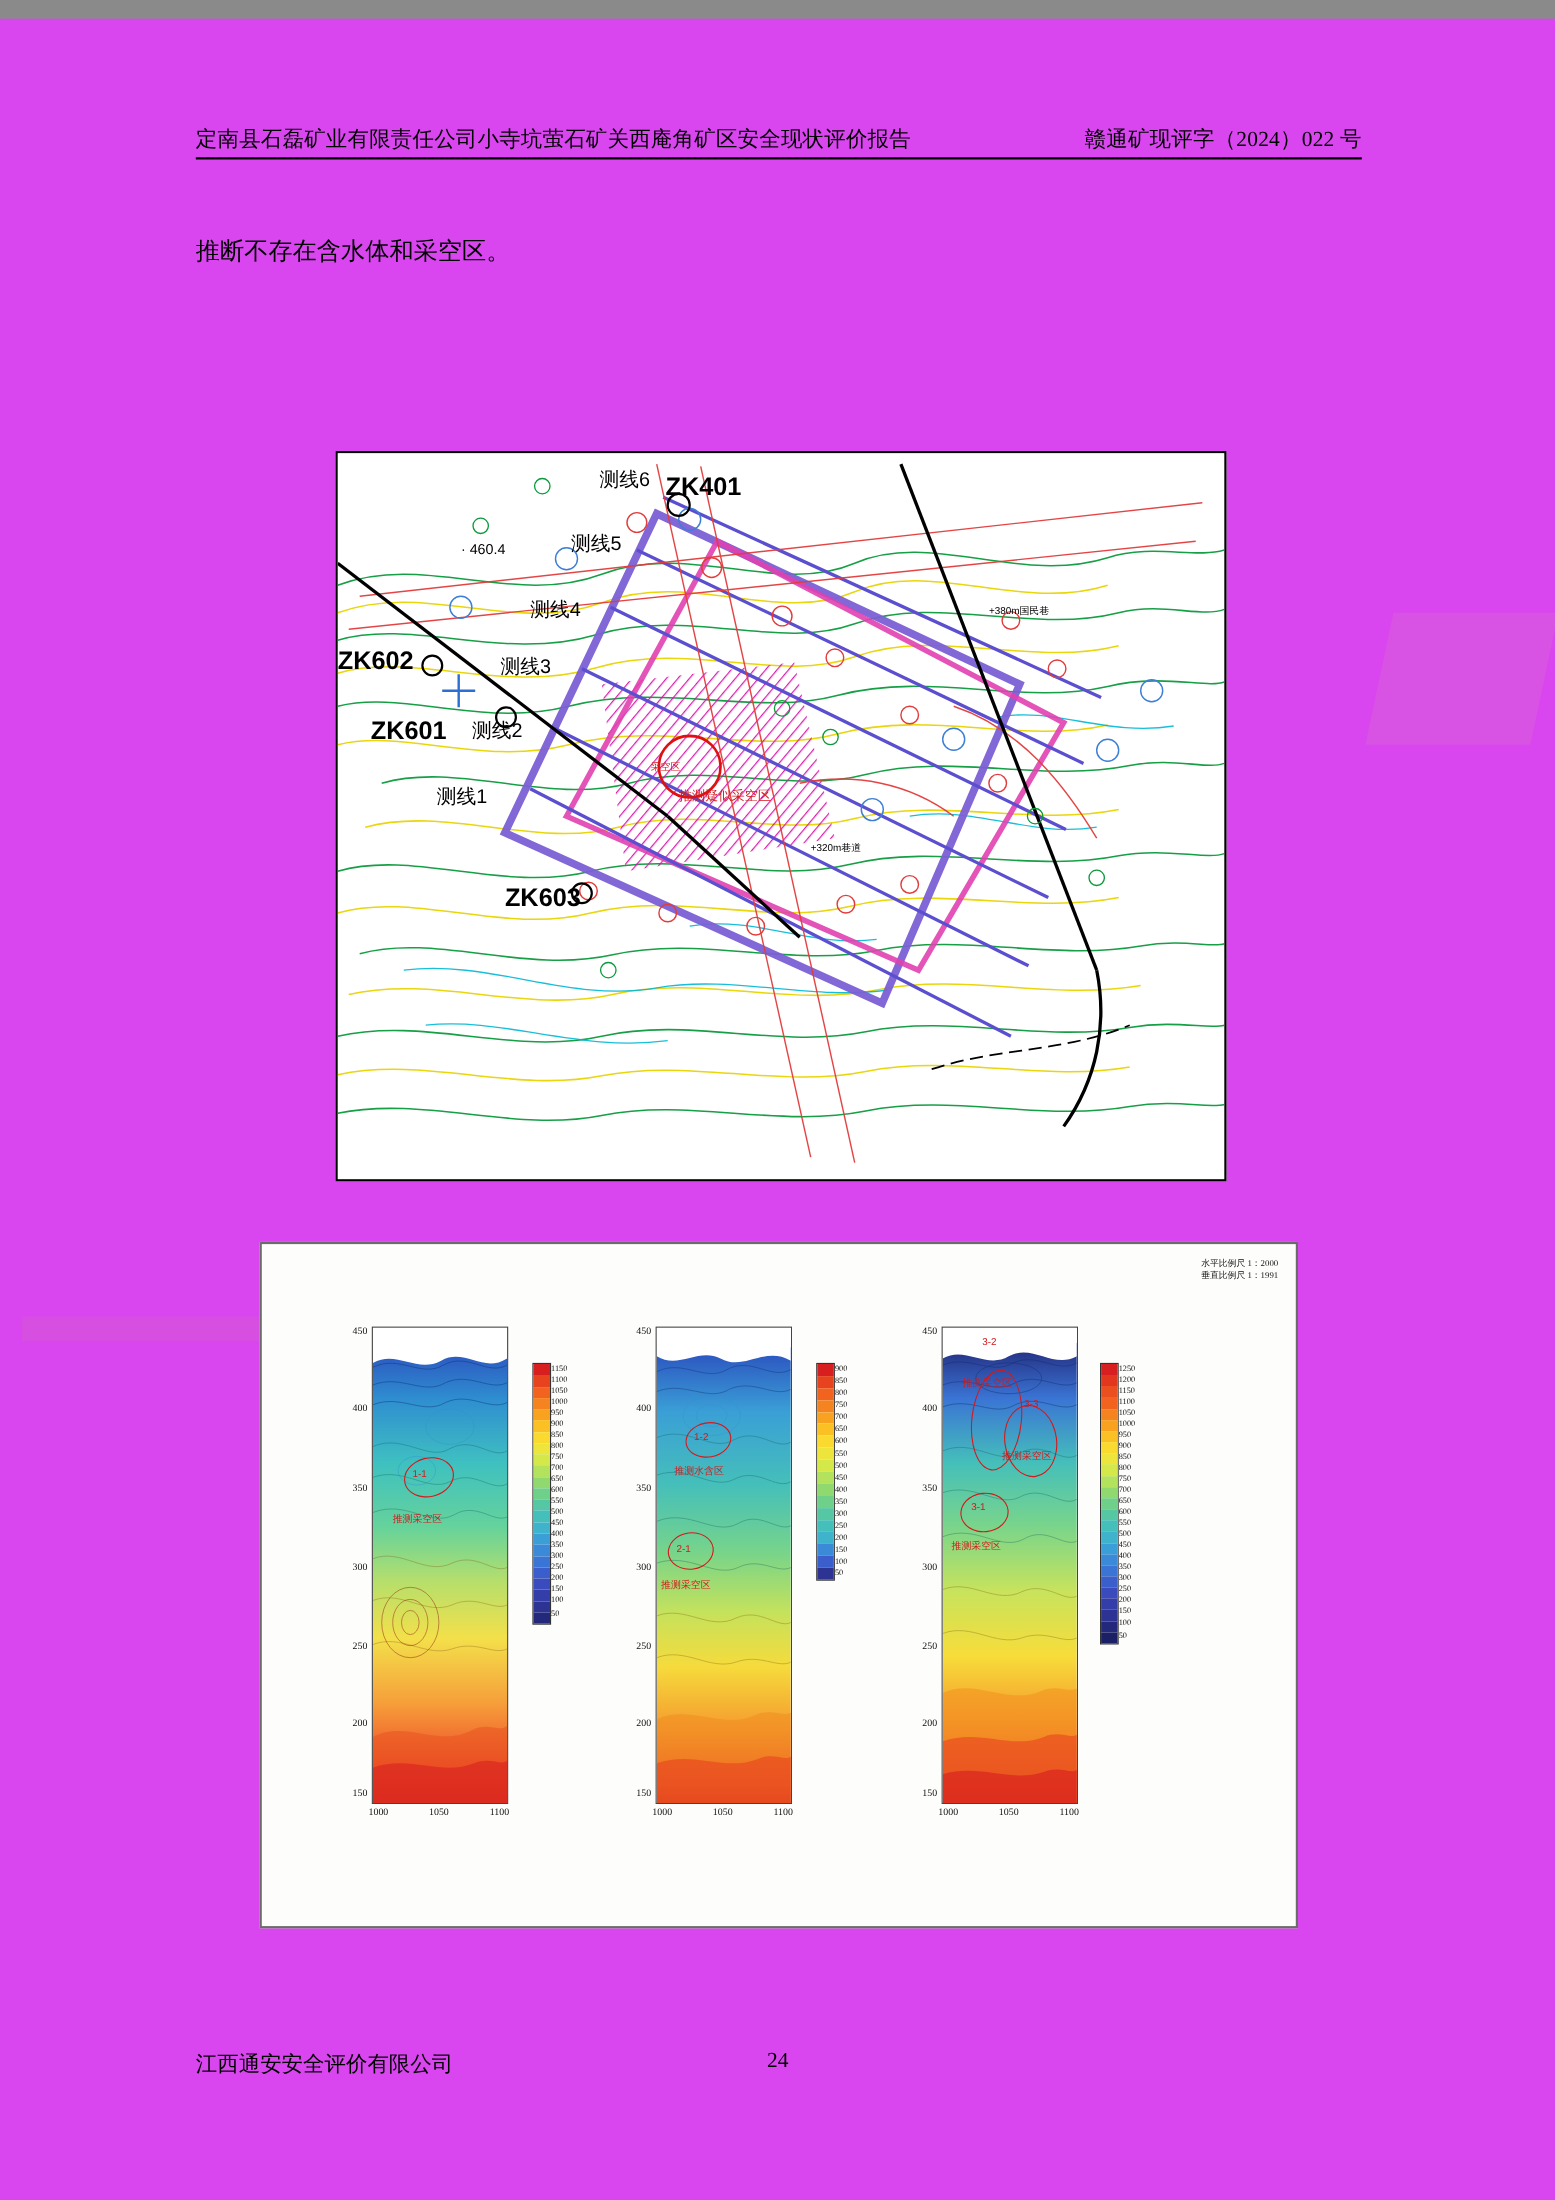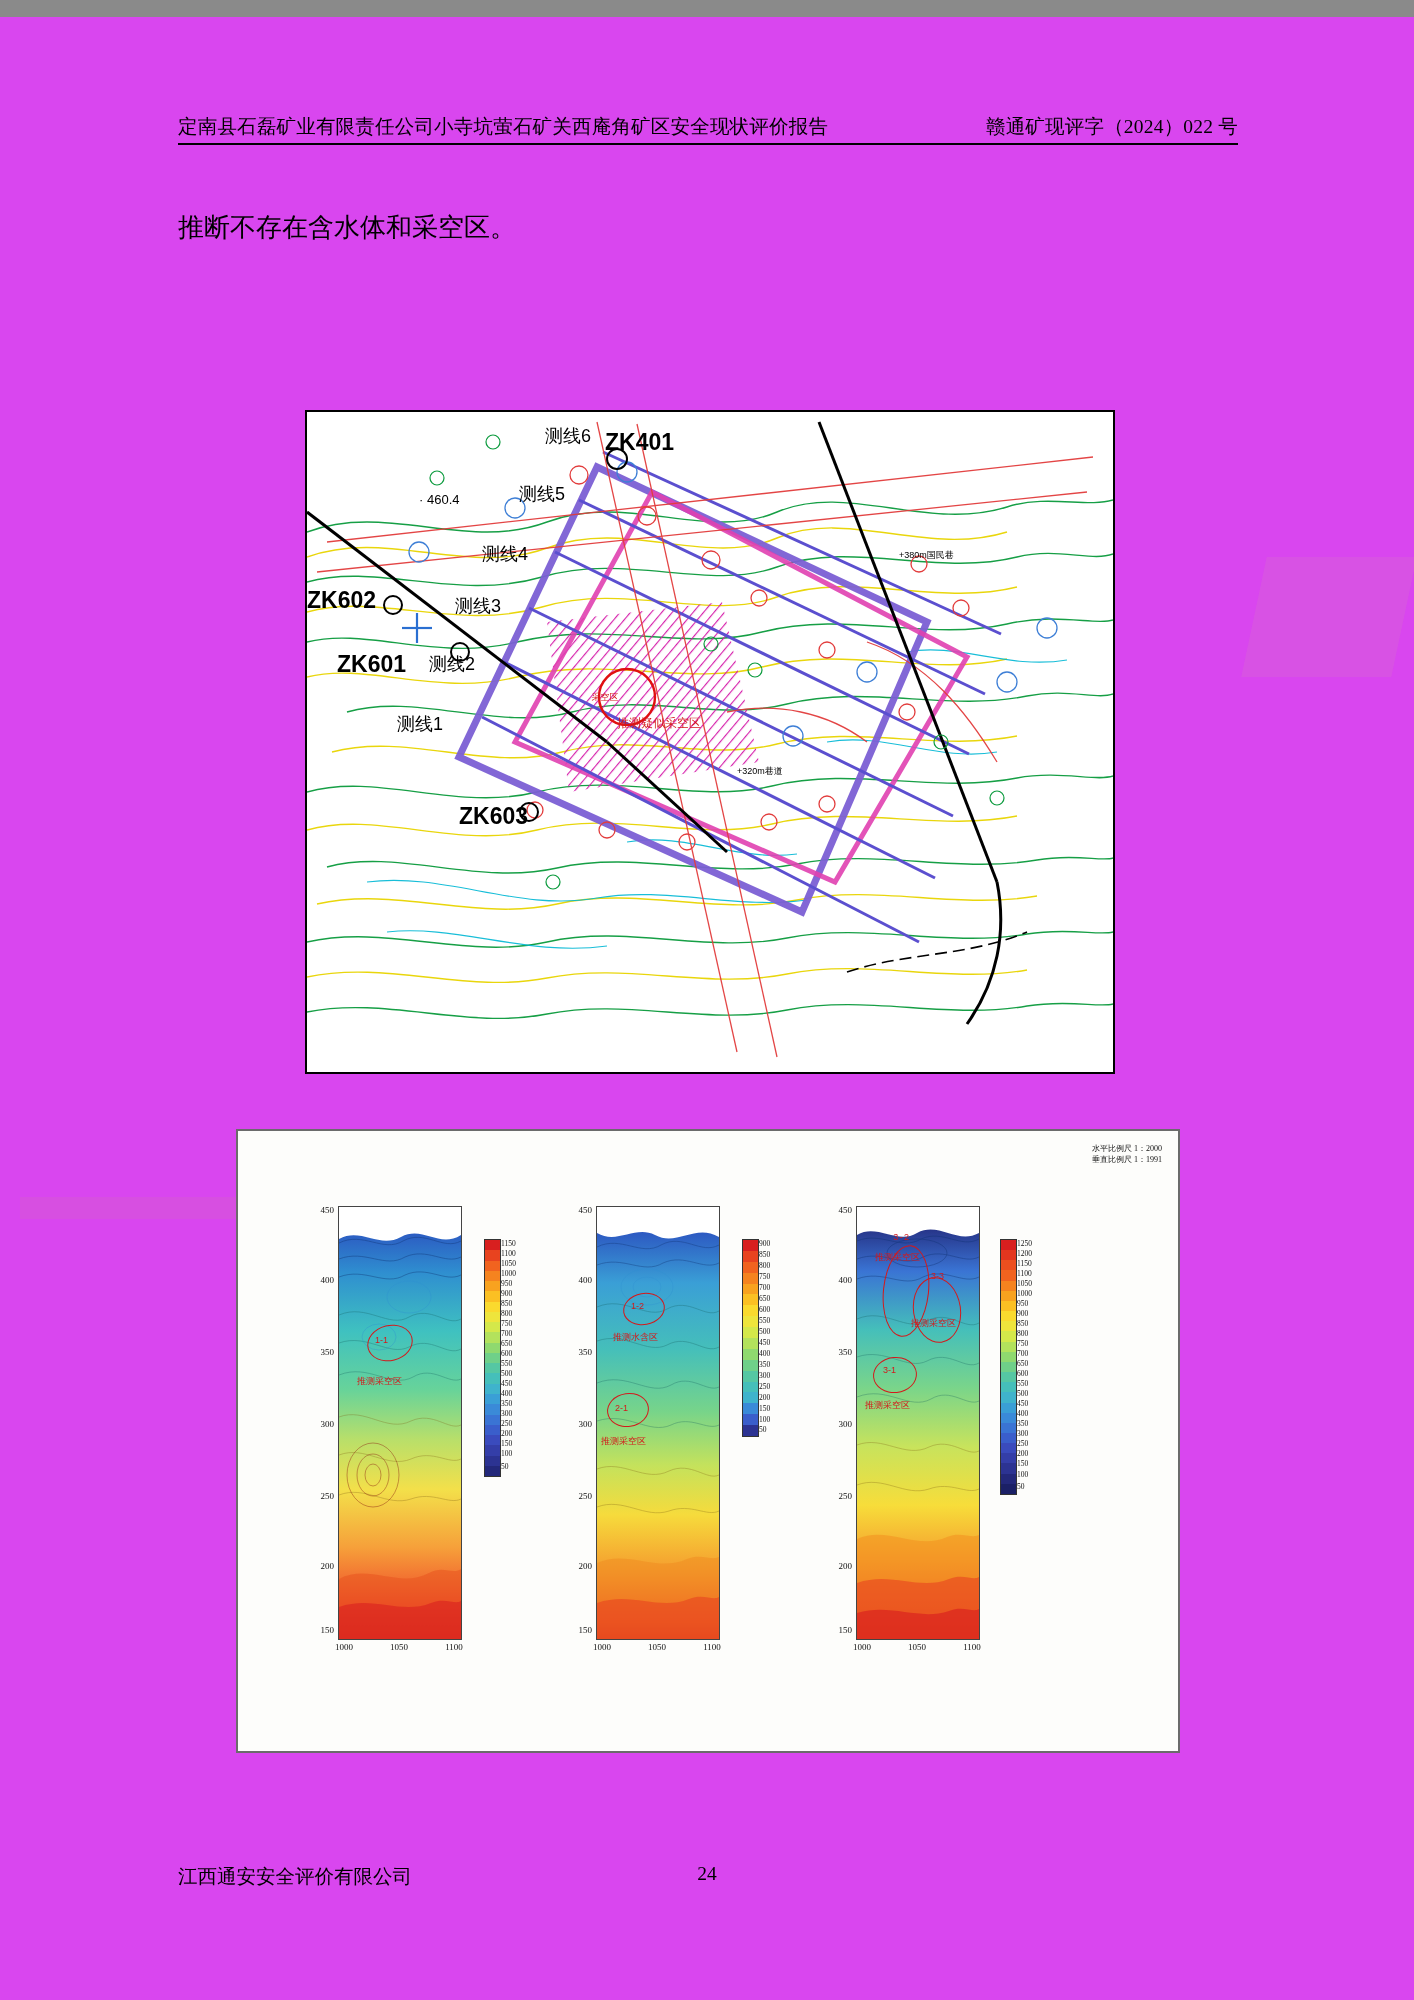--- a/index.html
+++ b/index.html
@@ -41,21 +41,21 @@
     width: 1060px;
     height: 1.5px;
     background: #000;
   }
 
   
   .para {
     position: absolute;
     left: 178px;
     width: 1062px;
-    font-size: 26px;
+    font-size: 22px;
     line-height: 66px;
     color: #000;
     text-align: justify;
   }
   .p1 { top: 178px; }
   .p2 { top: 262px; }
   .indent { display: inline-block; width: 62px; }
 
   
   .fig1-wrap {
@@ -660,21 +660,21 @@
           </g>
           <g fill="none" stroke="#7a5a10" stroke-width="0.6" opacity="0.5">
             <path d="M0,238 C26,228 48,252 72,240 C94,230 110,250 122,244"></path>
             <path d="M0,278 C26,268 48,290 72,282 C94,274 110,288 122,282"></path>
           </g>
           <path d="M0,332 C30,318 60,344 90,330 C104,324 114,332 122,328 L122,432 L0,432 Z" fill="#f3901f" opacity="0.55"></path>
           <path d="M0,376 C34,364 62,384 92,372 C106,366 116,374 122,370 L122,432 L0,432 Z" fill="#e8431f" opacity="0.6"></path>
           <path d="M0,406 C34,396 62,414 92,404 C106,398 116,406 122,402 L122,432 L0,432 Z" fill="#d81f1f" opacity="0.65"></path>
         </svg>
         <div class="ell" style="left:26px;top:38px;width:44px;height:90px;transform:rotate(6deg);"></div>
-        <div class="ann" style="left:36px;top:26px;font-size:9px;font-family:Liberation Mono, monospace;">3-2</div>
+        <div class="ann" style="left:36px;top:8px;font-size:9px;">3-2</div>
         <div class="ann" style="left:18px;top:44px;font-size:9px;">推测采空区</div>
 
         <div class="ell" style="left:56px;top:70px;width:46px;height:64px;transform:rotate(-8deg);"></div>
         <div class="ann" style="left:74px;top:64px;font-size:9px;">3-3</div>
         <div class="ann" style="left:54px;top:110px;font-size:9px;">推测采空区</div>
 
         <div class="ell" style="left:16px;top:150px;width:42px;height:34px;transform:rotate(-6deg);"></div>
         <div class="ann" style="left:26px;top:158px;font-size:9px;">3-1</div>
         <div class="ann" style="left:8px;top:192px;font-size:9px;">推测采空区</div>
       </div>

